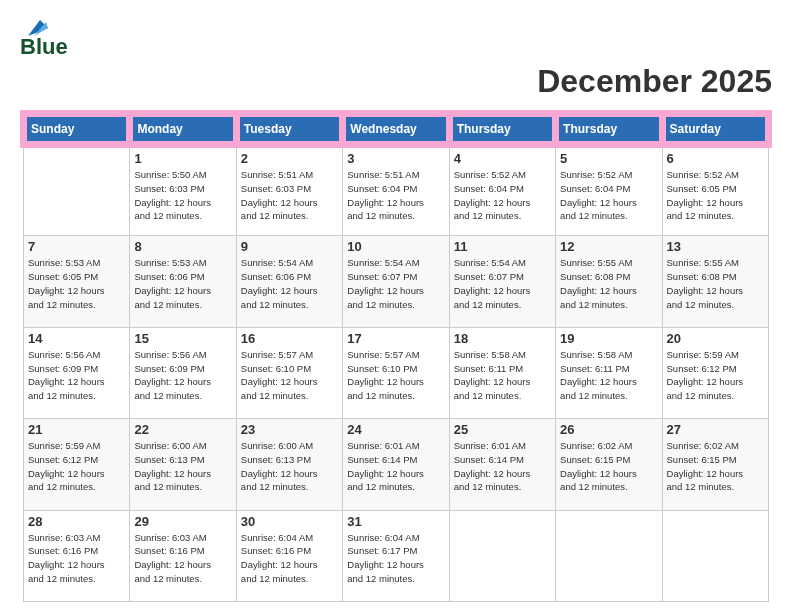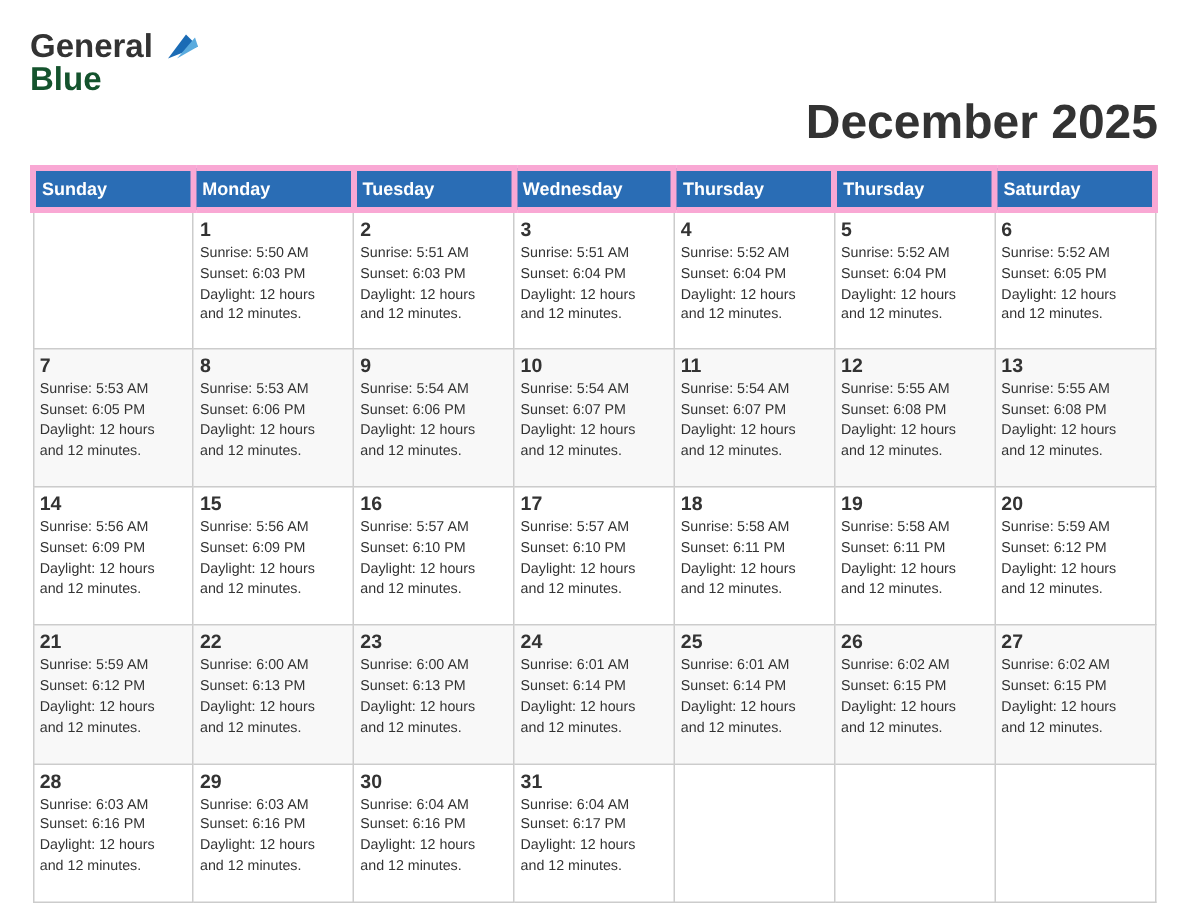--- a/index.html
+++ b/index.html
@@ -48,21 +48,21 @@
       width: 100%;
       table-layout: fixed;
     }
     .calendar th {
       background-color: #2a6db5;
       color: #fff;
       font-size: 12px;
       font-weight: bold;
       padding: 5px 4px;
       text-align: left;
-      border: 4px solid #f9a8d4;
+      border: 7px solid #f9a8d4;
     }
     .calendar td {
       vertical-align: top;
       font-size: 10px;
       color: #333;
       border: 1px solid #ccc;
       padding: 3px 4px;
       height: 88px;
     }
     .day-num {
@@ -83,21 +83,20 @@
       background: #f8f8f8;
     }
   </style>
 </head>
 <body>
 
 <div class="page">
   <div class="header">
     <div class="logo">
       <div style="display:flex;align-items:center;gap:2px;">
-        <span style="font-size:22px;font-weight:bold;color:#333;">General</span>
         <svg width="28" height="20" viewBox="0 0 28 20">
           <polygon points="8,18 20,2 28,10" fill="#1a6bb5"></polygon>
           <polygon points="14,18 26,4 28,10" fill="#5aabde"></polygon>
         </svg>
       </div>
       <span style="font-size:22px;font-weight:bold;color:#14532d;margin-top:-4px;">Blue</span>
     </div>
     <div class="title-block">
       <div class="month-title">December 2025</div>
     </div>

